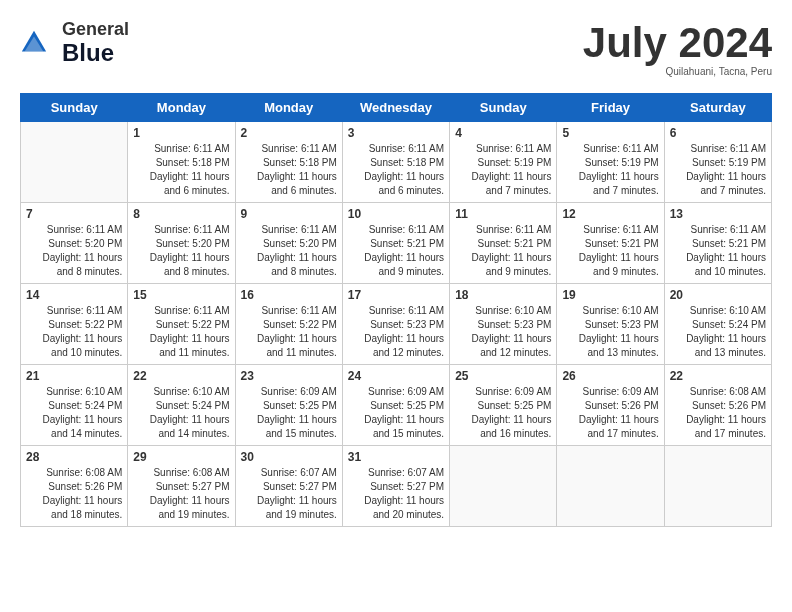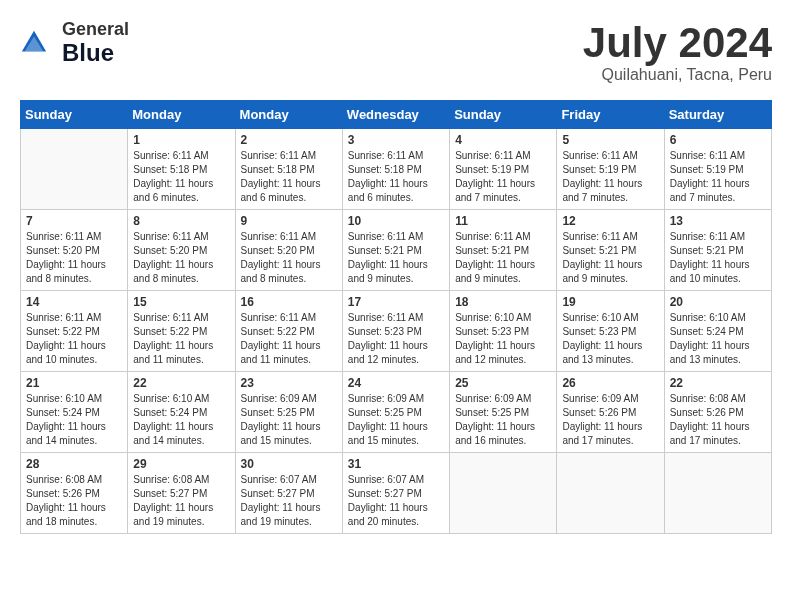--- a/index.html
+++ b/index.html
@@ -43,34 +43,34 @@
     .title-block {
       text-align: right;
     }
     .month-title {
       font-size: 42px;
       font-weight: bold;
       color: #333;
       line-height: 1.1;
     }
     .location {
-      font-size: 16px;
+      font-size: 10px;
       color: #555;
     }
     .calendar {
       width: 100%;
       border-collapse: collapse;
       border: 1px solid #ccc;
     }
     .calendar th {
       background: #1565c0;
       color: #fff;
       font-size: 13px;
       padding: 6px 4px;
-      text-align: left;
+      text-align: center;
       border: 1px solid #1565c0;
       font-weight: bold;
       margin-top: 40px;
     }
     .calendar td {
       border: 1px solid #ccc;
       vertical-align: top;
       padding: 4px 5px;
       width: calc(100% / 7);
       min-height: 80px;
@@ -84,20 +84,21 @@
     .day-num {
       font-weight: bold;
       font-size: 12px;
       display: block;
       margin-bottom: 2px;
     }
     .day-info {
       font-size: 10px;
       line-height: 1.4;
       color: #333;
+      text-align: right;
     }
   </style>
 </head>
 <body>
 
 <div class="header">
   <div class="logo">
     <svg class="logo-icon" viewBox="0 0 30 30">
       <polygon points="15,2 28,24 2,24" fill="#1565c0"></polygon>
       <polygon points="15,8 25,24 5,24" fill="#fff" opacity="0.3"></polygon>

